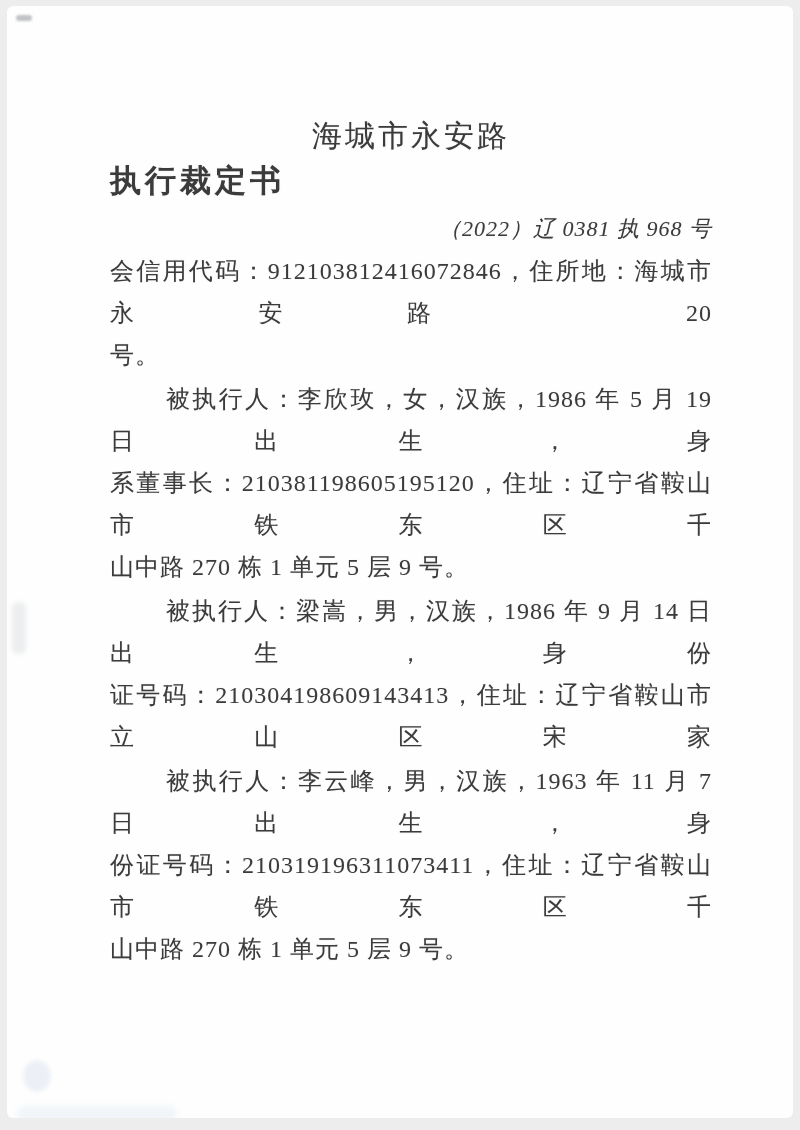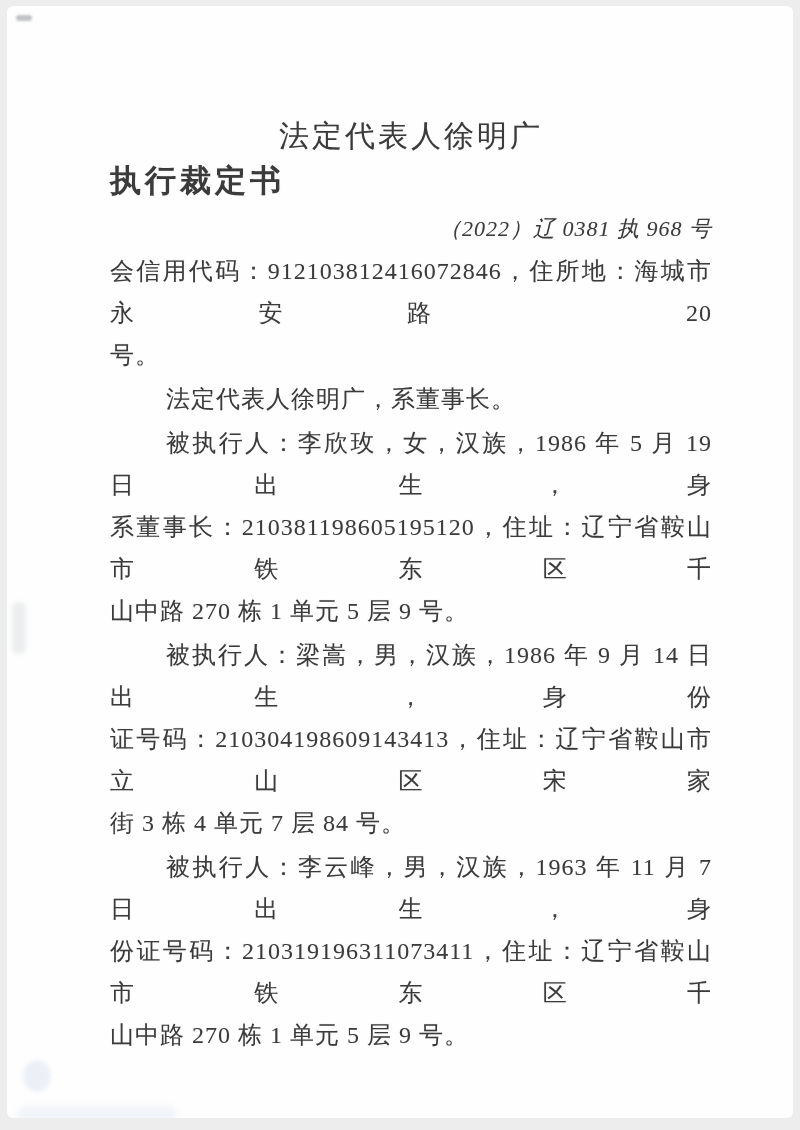--- a/index.html
+++ b/index.html
@@ -118,45 +118,41 @@
 <div class="scan-frame">
   <div class="page">
 
     <div class="speck-top-left"></div>
     <div class="smudge-left-mid"></div>
     <div class="smudge-bottom-left"></div>
     <div class="streak-bottom"></div>
 
     <div class="content">
 
-      <h1 class="court-name">法定代表人徐明广</h1>
+      <h1 class="court-name">海城市永安路</h1>
       <h2 class="doc-title">执行裁定书</h2>
       <div class="case-number">（2022）辽 0381 执 968 号</div>
 
       <div class="body-text">
 
         <div class="paragraph">
           <div class="line fill">会信用代码：912103812416072846，住所地：海城市永安路 20</div>
           <div class="line">号。</div>
         </div>
 
-        <div class="paragraph">
-          <div class="line first">法定代表人徐明广，系董事长。</div>
-        </div>
 
         <div class="paragraph">
           <div class="line first fill">被执行人：李欣玫，女，汉族，1986 年 5 月 19 日出生，身</div>
           <div class="line fill">系董事长：210381198605195120，住址：辽宁省鞍山市铁东区千</div>
           <div class="line">山中路 270 栋 1 单元 5 层 9 号。</div>
         </div>
 
         <div class="paragraph">
           <div class="line first fill">被执行人：梁嵩，男，汉族，1986 年 9 月 14 日出生，身份</div>
           <div class="line fill">证号码：210304198609143413，住址：辽宁省鞍山市立山区宋家</div>
-          <div class="line">街 3 栋 4 单元 7 层 84 号。</div>
         </div>
 
         <div class="paragraph">
           <div class="line first fill">被执行人：李云峰，男，汉族，1963 年 11 月 7 日出生，身</div>
           <div class="line fill">份证号码：210319196311073411，住址：辽宁省鞍山市铁东区千</div>
           <div class="line">山中路 270 栋 1 单元 5 层 9 号。</div>
         </div>
 
       </div>
     </div>

